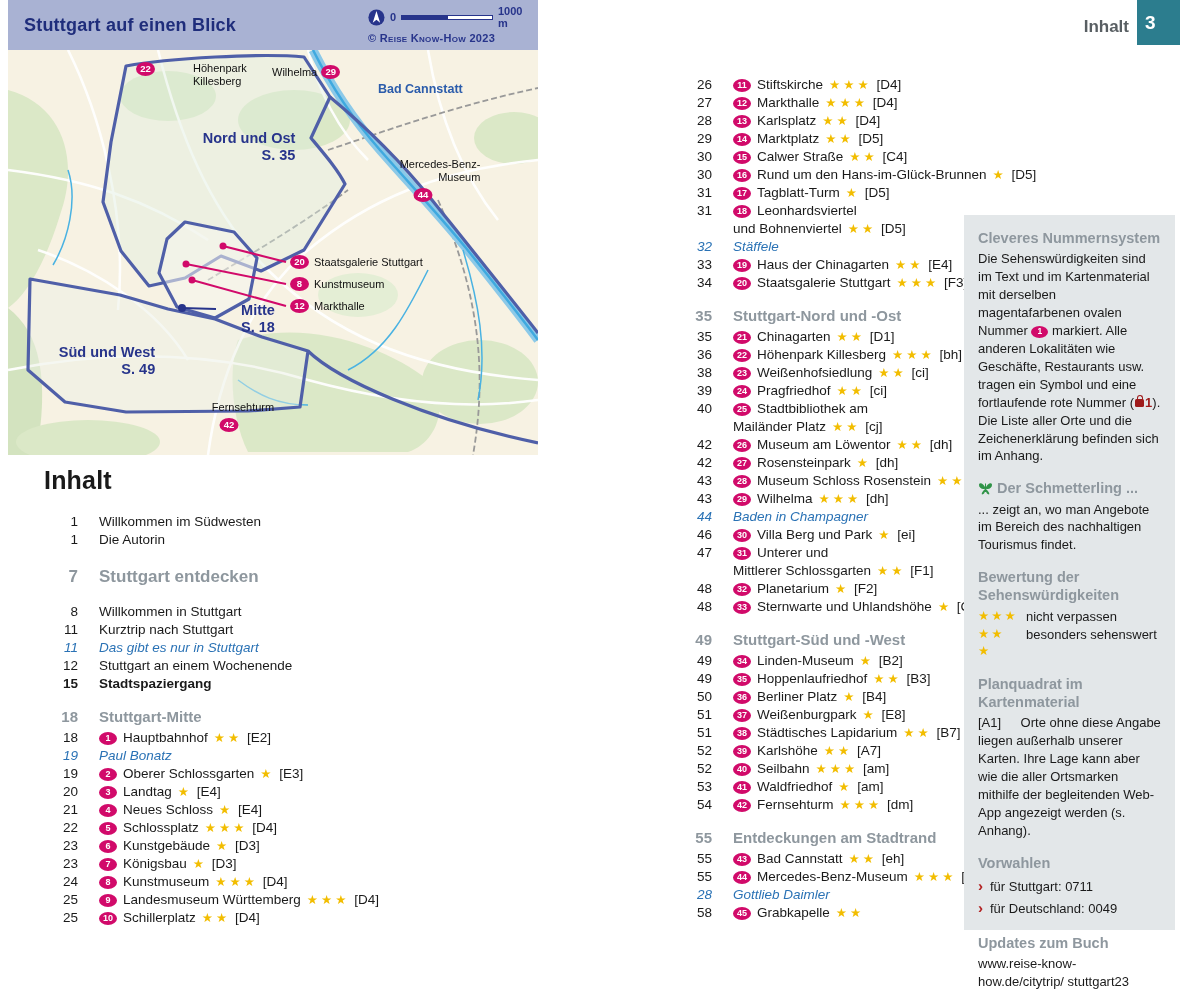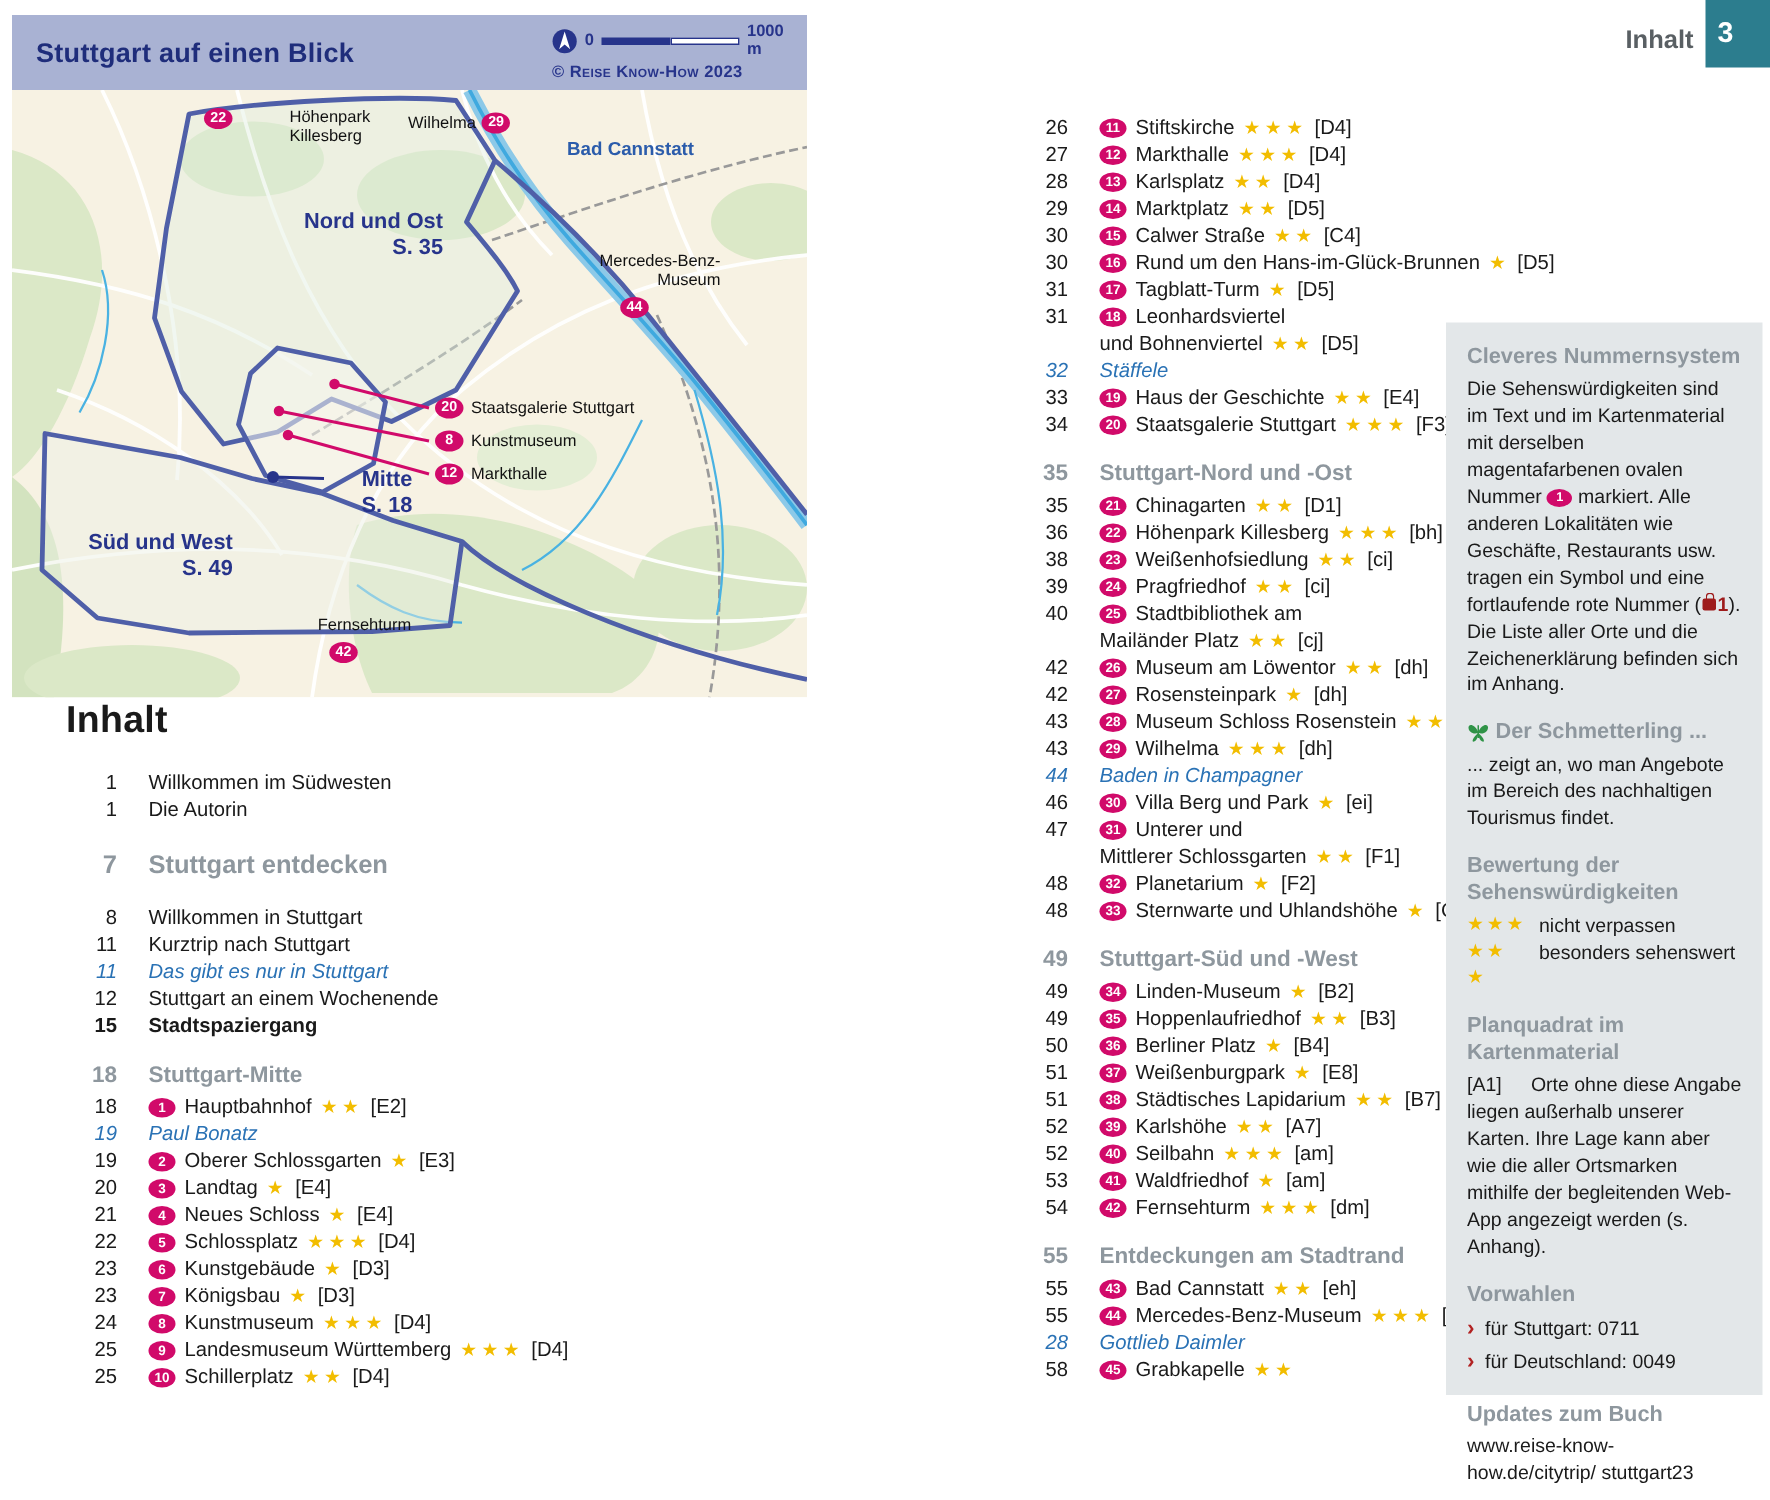--- a/index.html
+++ b/index.html
@@ -6,21 +6,21 @@
   html,body { width:1180px; height:1000px; }
   body {
     position: relative;
     background:#ffffff;
     font-family:"Liberation Sans", sans-serif;
     color:#1a1a1a;
     overflow:hidden;
   }
 
   
-  .map-block { position:absolute; left:8px; top:10px; width:530px; height:455px; }
+  .map-block { position:absolute; left:8px; top:0; width:530px; height:455px; }
   .map-header {
     position:absolute; left:0; top:0; width:530px; height:50px;
     background:#a9b2d3; display:flex; align-items:center;
   }
   .map-title {
     font-size:18px; font-weight:bold; color:#1f2d7b; padding-left:16px; letter-spacing:.2px;
   }
   .map-header-right { position:absolute; right:10px; top:5px; width:160px; }
   .scale-row { display:flex; align-items:center; gap:5px; }
   .scale-zero, .scale-end { font-size:11px; font-weight:bold; color:#27348b; }
@@ -474,21 +474,21 @@
       <div class="toc-row italic">
         <span class="toc-page">32</span>
         <span class="toc-body">
           <span class="toc-label">Stäffele</span>
         </span>
       </div>
       <div class="toc-row">
         <span class="toc-page">33</span>
         <span class="toc-body">
           <span class="nbadge">19</span>
-          <span class="toc-label">Haus der Geschichte</span>
+          <span class="toc-label">Haus der Chinagarten</span>
           <span class="stars">★★</span>
           <span class="grid">&nbsp;[E4]</span>
         </span>
       </div>
       <div class="toc-row">
         <span class="toc-page">34</span>
         <span class="toc-body">
           <span class="nbadge">20</span>
           <span class="toc-label">Staatsgalerie Stuttgart</span>
           <span class="stars">★★★</span>

